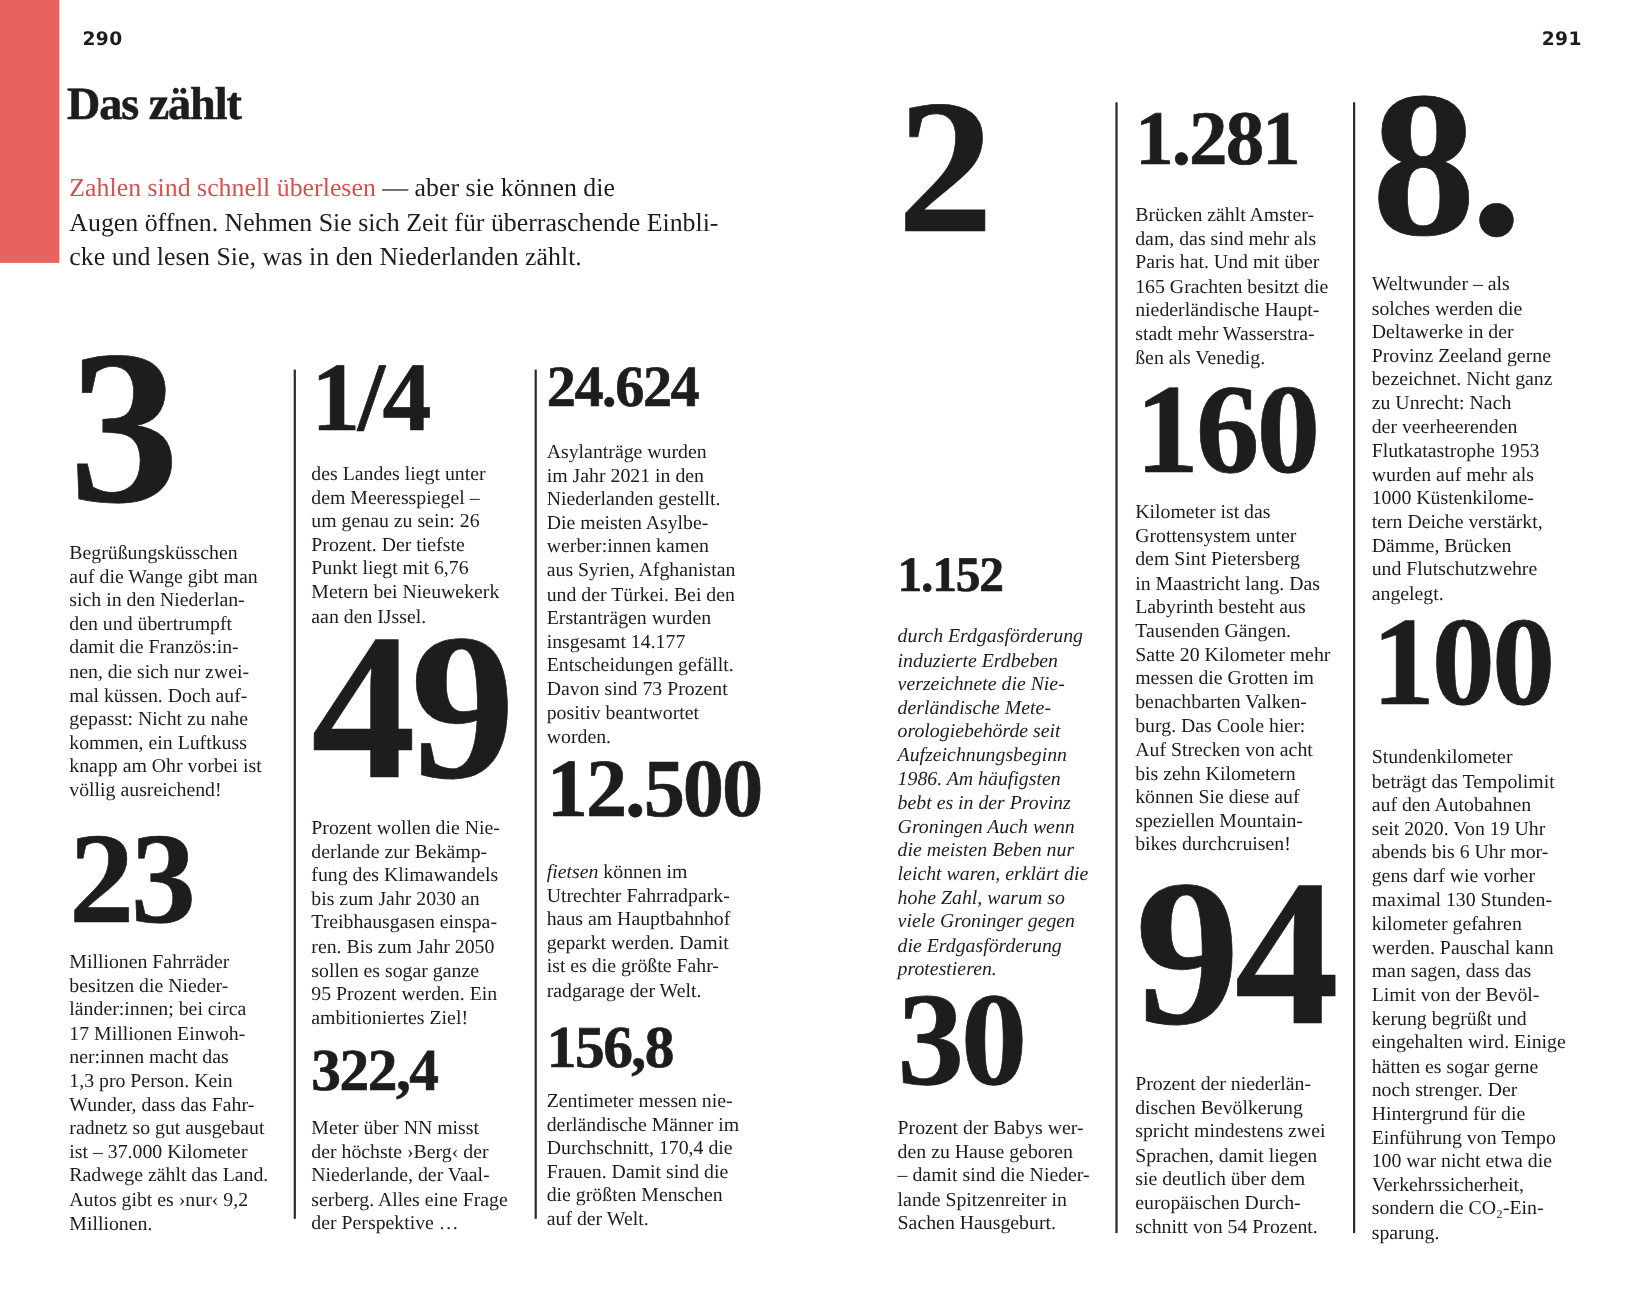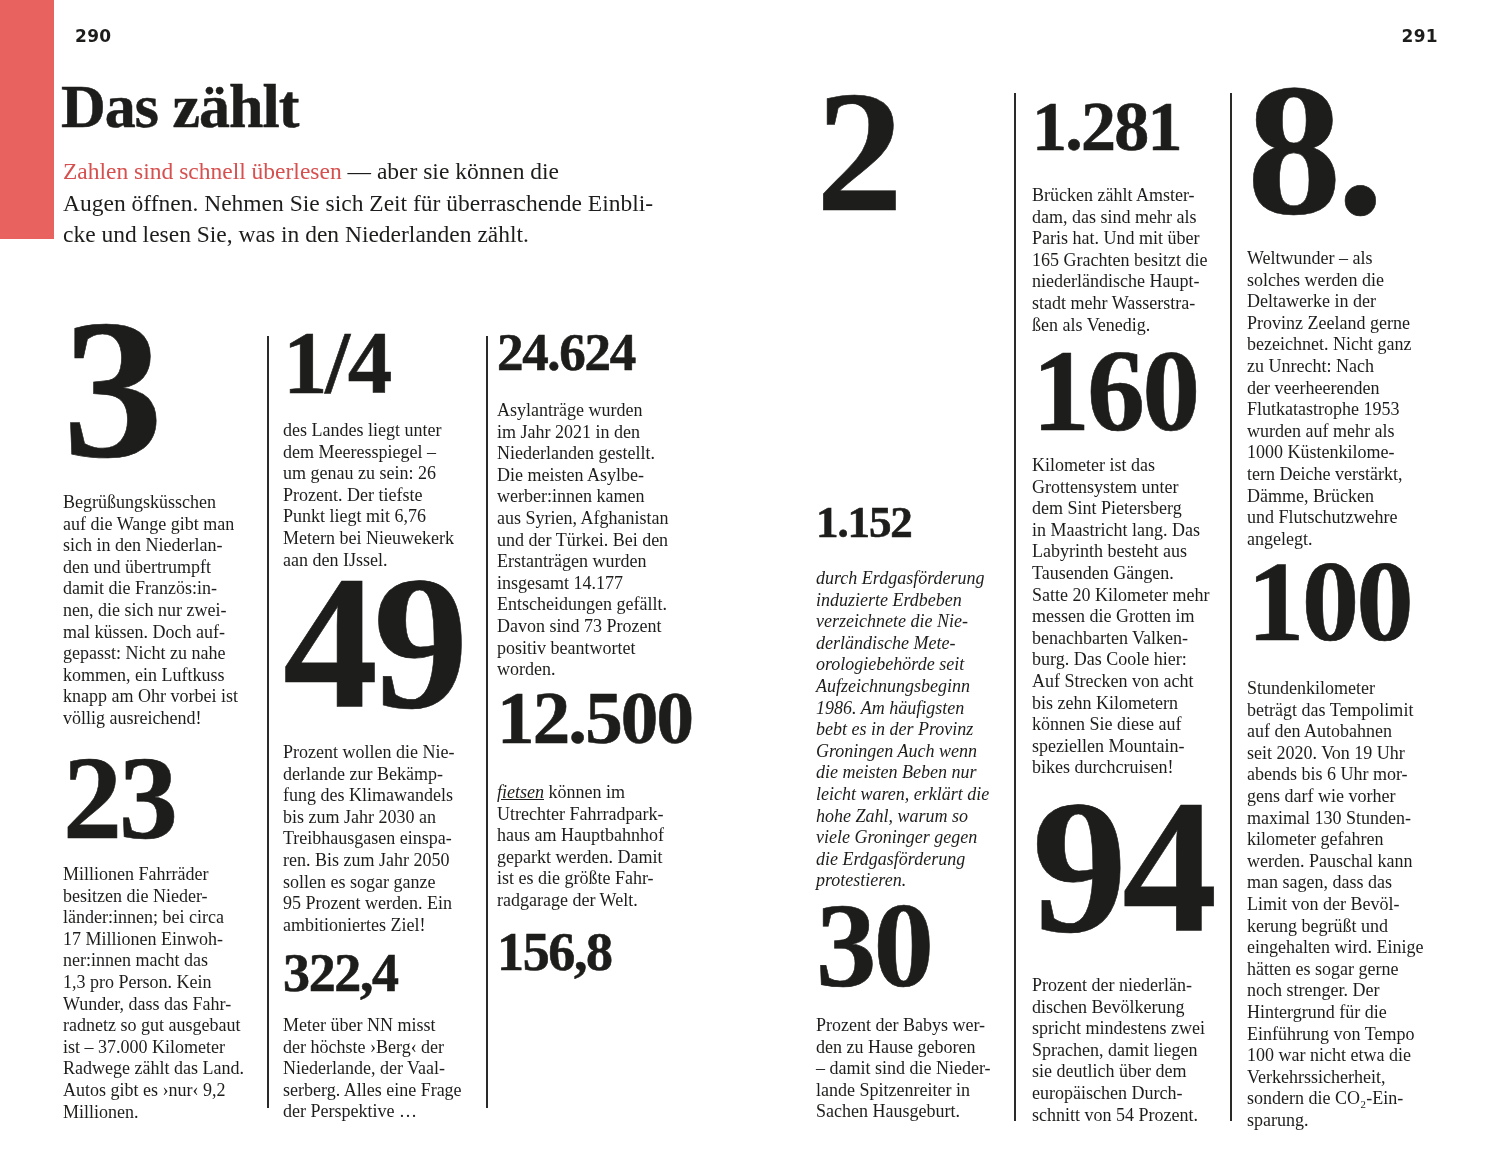--- a/index.html
+++ b/index.html
@@ -3,30 +3,30 @@
 <meta charset="utf-8">
 <style>
   html,body{margin:0;padding:0;background:#fff;}
   .spread{position:relative;width:1500px;height:1176px;background:#ffffff;overflow:hidden;
           font-family:"Liberation Serif","DejaVu Serif",serif;color:var(--ink,#1d1d1b);}
   .accent-bar{position:absolute;left:0;top:0;width:54px;height:239px;background:var(--accent-bar,#e8625f);}
   .pageno{position:absolute;top:26px;font-family:"DejaVu Sans",sans-serif;font-weight:bold;
           font-size:17px;letter-spacing:.3px;color:var(--ink,#1d1d1b);}
   .pageno-left{left:75px;}
   .pageno-right{right:62px;}
-  .title{position:absolute;left:61px;top:71px;margin:0;font-size:62px;font-weight:bold;
+  .title{position:absolute;left:61px;top:71px;margin:0;font-size:42px;font-weight:bold;
          letter-spacing:-1px;-webkit-text-stroke:.5px currentColor;color:var(--ink,#1d1d1b);}
   .intro{position:absolute;left:63px;top:156px;width:655px;margin:0;font-size:23.5px;
          line-height:31.5px;white-space:pre-line;}
   .intro-lead{color:var(--accent-text,#d5504f);font-weight:normal;}
   .vdiv{position:absolute;width:1.5px;background:var(--divider,#2a2a28);}
   .num{position:absolute;font-weight:bold;line-height:1;letter-spacing:-0.025em;white-space:nowrap;
        -webkit-text-stroke:.6px currentColor;}
   .para{position:absolute;width:208px;font-size:18px;line-height:21.6px;white-space:pre-line;}
-  .ital{font-style:italic;text-decoration:underline;}
+  .ital{font-style:italic;}
 </style>
 </head>
 <body>
 
 <div class="spread">
 
   <div class="accent-bar"></div>
 
   <div class="pageno pageno-left">290</div>
   <div class="pageno pageno-right">291</div>
@@ -113,20 +113,26 @@
 
   <div class="num" style="left:497px;top:680px;font-size:75px;">12.500</div>
   <div class="para" style="left:497px;top:782px;"><span class="ital">fietsen</span><span> können im
 Utrechter Fahrradpark-
 haus am Hauptbahnhof
 geparkt werden. Damit
 ist es die größte Fahr-
 radgarage der Welt.</span></div>
 
   <div class="num" style="left:497px;top:925px;font-size:54px;">156,8</div>
+  <div class="para" style="left:497px;top:990px;">Zentimeter messen nie-
+derländische Männer im
+Durchschnitt, 170,4 die
+Frauen. Damit sind die
+die größten Menschen
+auf der Welt.</div>
 
   <div class="num" style="left:816px;top:65px;font-size:174px;">2</div>
 
   <div class="num" style="left:816px;top:500px;font-size:45px;">1.152</div>
   <div class="para" style="left:816px;top:568px;font-style:italic;">durch Erdgasförderung
 induzierte Erdbeben
 verzeichnete die Nie-
 derländische Mete-
 orologiebehörde seit
 Aufzeichnungsbeginn

